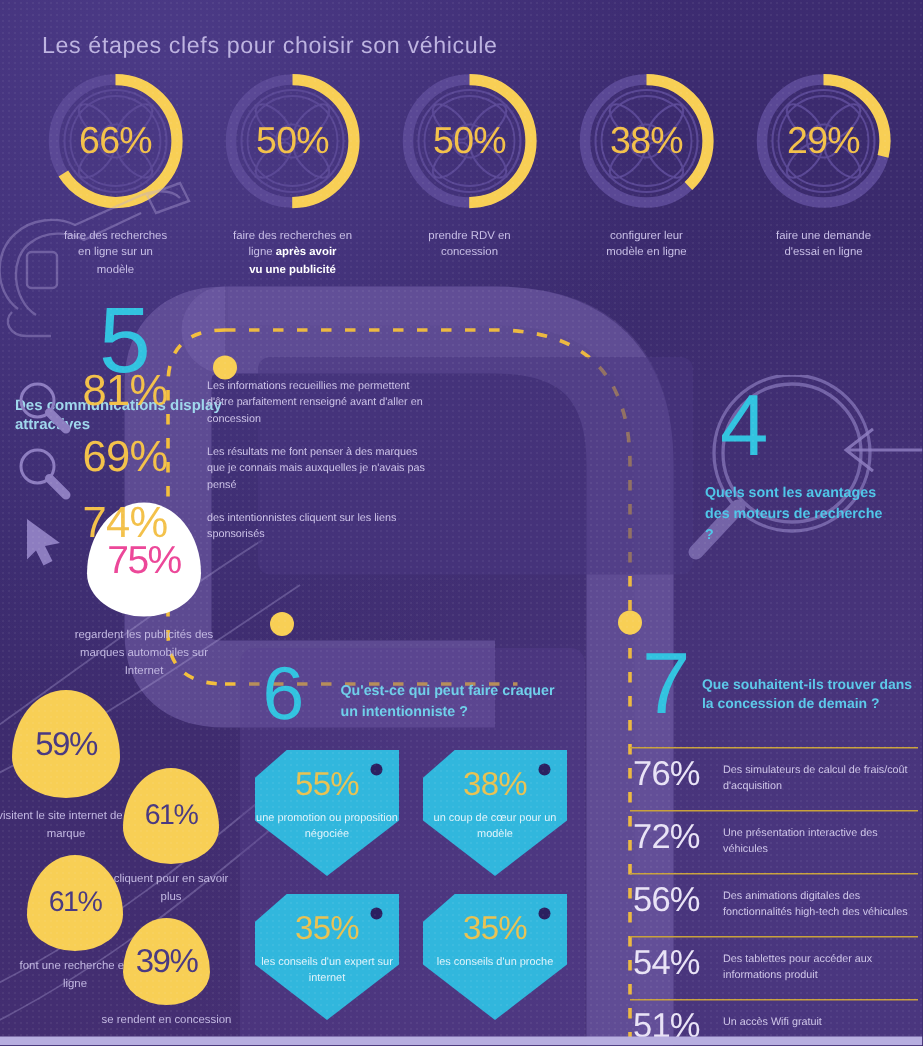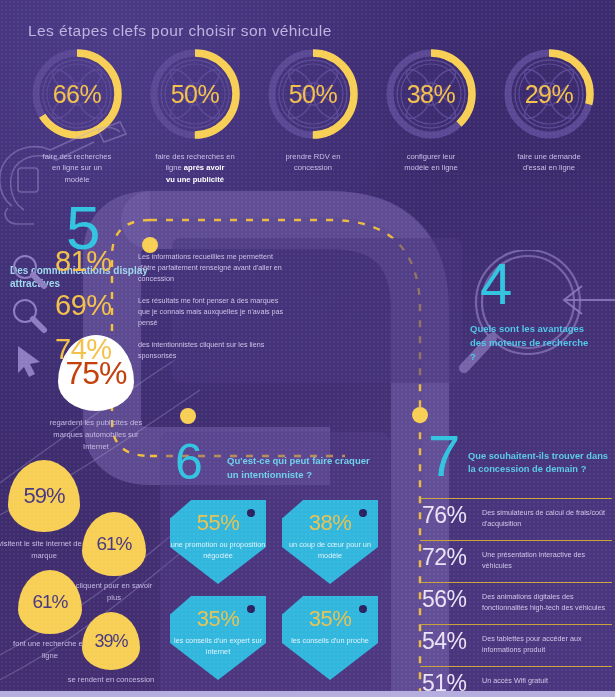--- a/index.html
+++ b/index.html
@@ -77,21 +77,21 @@
   }
   .drop .val { position: relative; z-index: 2; letter-spacing: -1px; }
   .drop .cap {
     position: absolute; left: 50%; transform: translateX(-50%);
     width: 110px; text-align: center;
     font-size: 7.6px; line-height: 1.55; color: #c3b9e2;
   }
 
   .drop-white .shape { background: #ffffff; }
   .drop-white .shape::before { border-bottom: 40% solid #ffffff; }
-  .drop-white .val { color: #c2410c; font-size: 32px; }
+  .drop-white .val { color: #ec4899; font-size: 26px; }
 
   .drop-y .shape { background: #f8cf55; }
   .drop-y .shape::before { border-bottom: 40% solid #f8cf55; }
   .drop-y .val { color: #4a3a82; }
 
   
   .s4 { position: absolute; left: 470px; top: 258px; width: 145px; }
   .s4 .bignum { font-size: 58px; text-align: left; margin-left: 10px; }
   .s4 .sub { margin-top: 12px; font-size: 9.5px; font-weight: 700; line-height: 1.45; color: #4fc6e8; width: 120px; }
   .magnifier { position: absolute; left: 450px; top: 250px; opacity: .85; }
@@ -328,21 +328,21 @@
 
   <div class="drop drop-y" style="left:18px;top:570px;width:64px;height:64px;">
     <div class="shape">
         <span class="val" style="font-size:19px;">61%</span>
       </div>
     <div class="cap" style="top:68px;width:84px;">font une recherche en ligne</div>
   </div>
 
   <div class="drop drop-y" style="left:82px;top:612px;width:58px;height:58px;">
     <div class="shape">
-        <span class="val" style="font-size:18px;">39%</span>
+        <span class="val" style="font-size:22px;">39%</span>
       </div>
     <div class="cap" style="top:62px;width:88px;">se rendent en concession</div>
   </div>
 
   <svg class="magnifier" width="150" height="140" viewBox="0 0 150 140">
     <g fill="none" stroke="#8d7dc0" stroke-width="2.2" opacity=".8">
       <circle cx="78" cy="52" r="46"></circle>
       <circle cx="78" cy="52" r="52"></circle>
       <path d="M 42 88 L 14 118" stroke-width="10" stroke-linecap="round"></path>
     </g>

